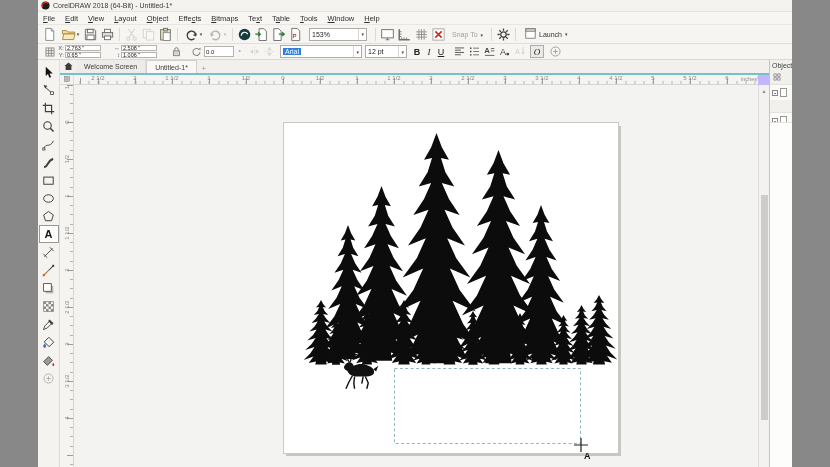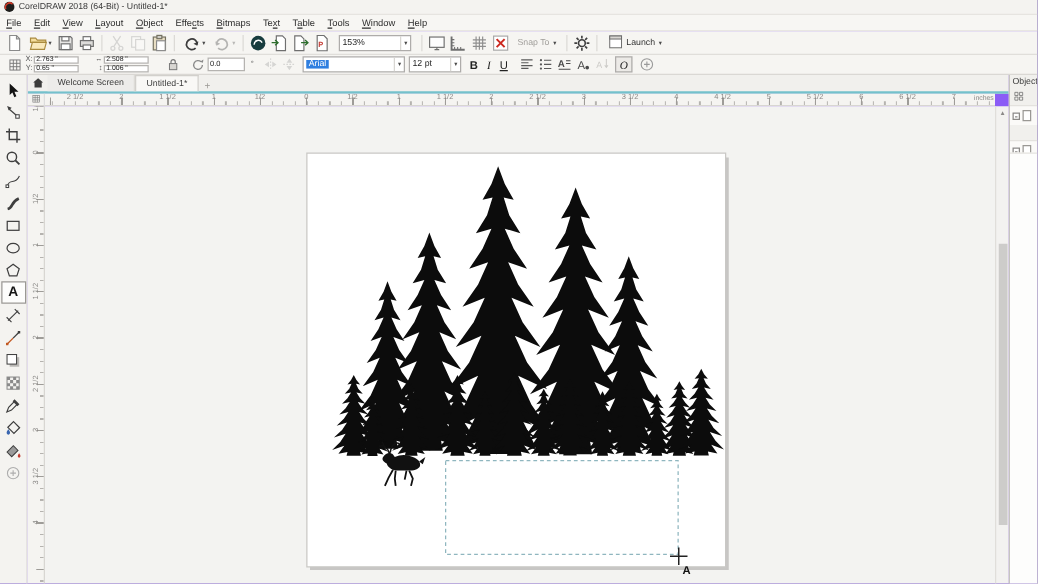--- a/index.html
+++ b/index.html
@@ -1,17 +1,17 @@
 <!DOCTYPE html>
 <html><head>
 <meta charset="utf-8">
 <style>
   *{box-sizing:border-box;margin:0;padding:0}
   body{font-family:"Liberation Sans",sans-serif;background:#888}
-  #app{position:relative;width:830px;height:467px;background:#8b5cf6;overflow:hidden;font-size:8px;color:#333;margin:0 auto}
+  #app{position:relative;width:754px;height:467px;background:#c4b5fd;overflow:hidden;font-size:8px;color:#333;margin:0 auto}
   
   #titlebar{position:absolute;left:0;top:0;width:100%;height:12px;background:#f4f3f0;display:flex;align-items:center;gap:3px;padding:0 3px;font-size:7px;color:#3a3a3a;border-bottom:1px solid #e6e4e0}
   .logo{display:inline-flex}
   
   #menubar{position:absolute;top:12px;height:13px;width:100%;background:#f7f6f3;display:flex;align-items:center;font-size:7.5px;border-bottom:1px solid #e8e6e2}
   .mi{padding:0 5px;color:#2e2e2e}
   .mi u{text-decoration:underline}
   
   #stdbar{position:absolute;top:25px;height:19px;width:100%;background:#f6f5f2;display:flex;align-items:center;padding:0 3px;border-bottom:1px solid #e0deda}
   .tbi{width:17px;height:16px;display:inline-flex;align-items:center;justify-content:center}

